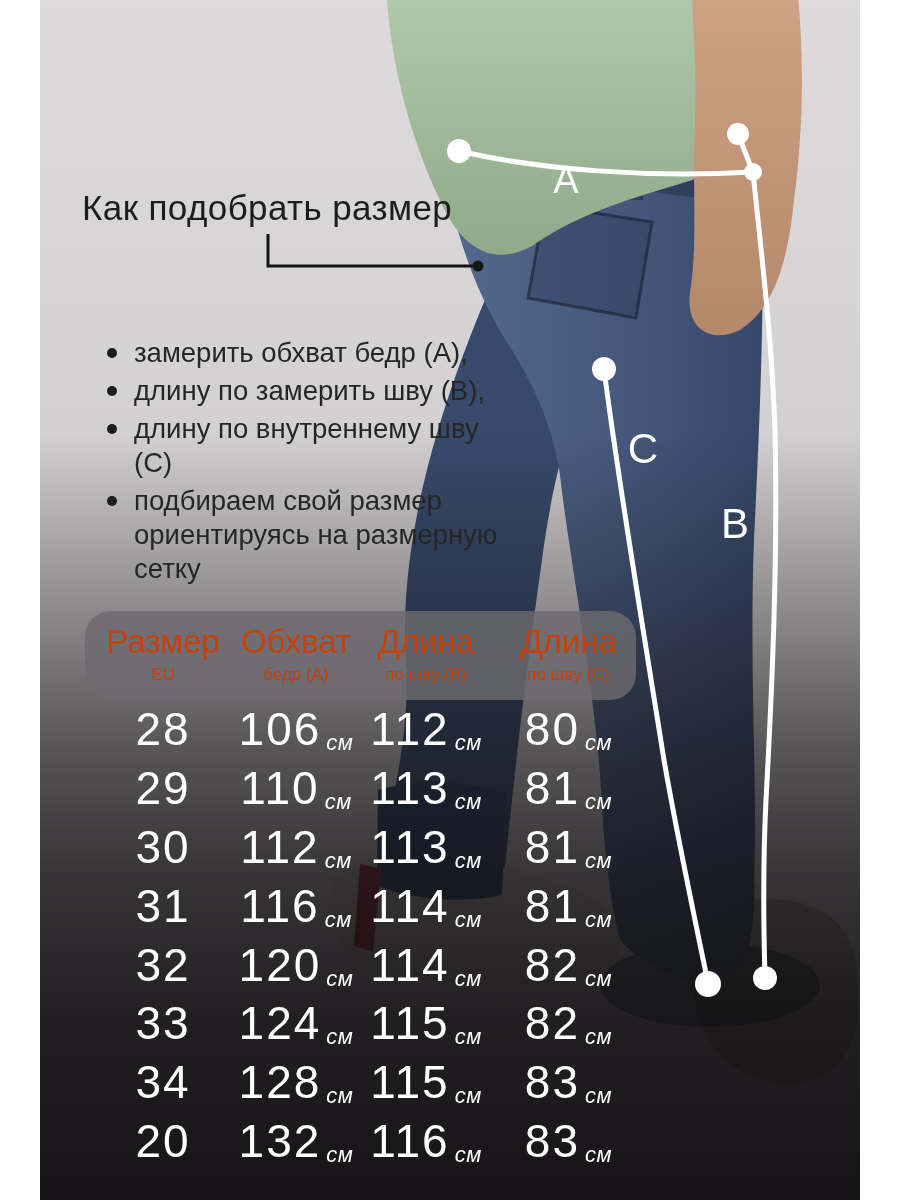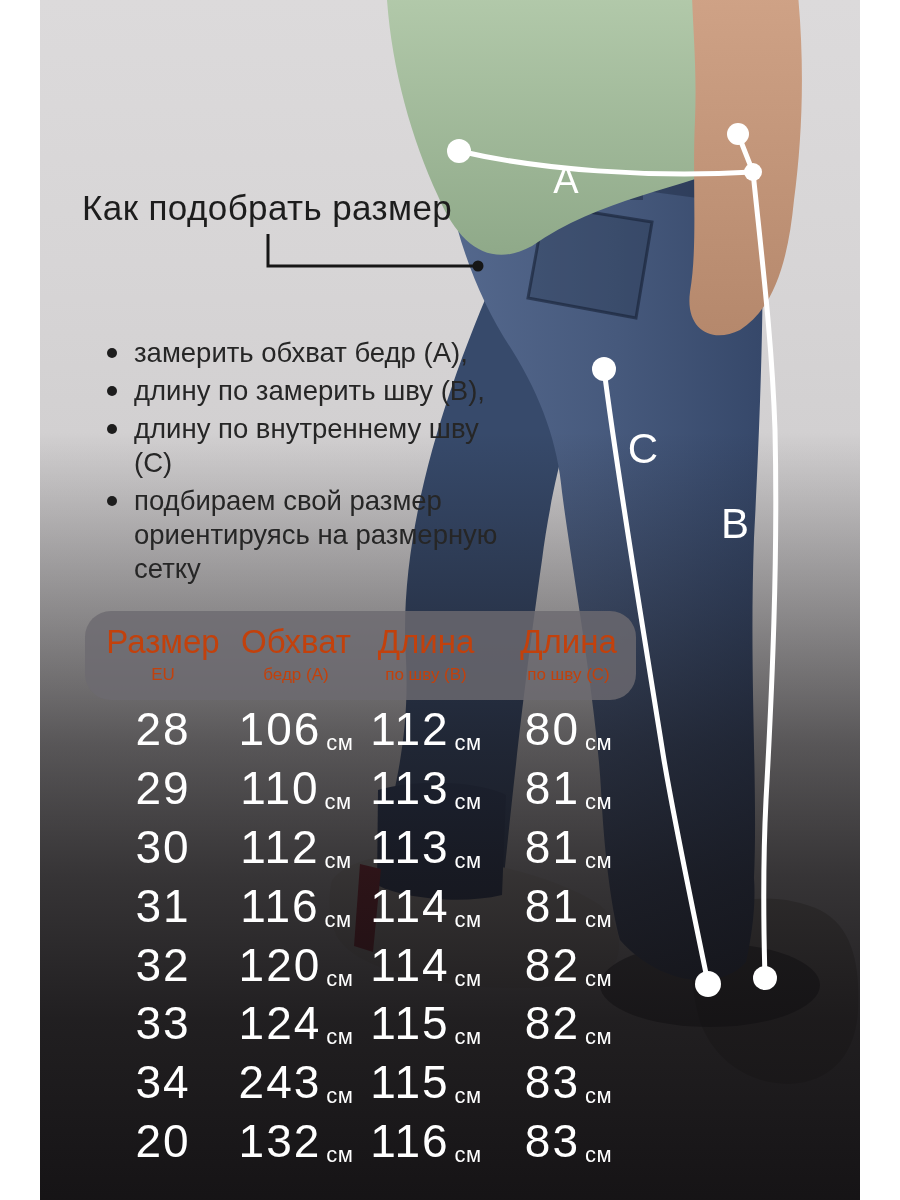--- a/index.html
+++ b/index.html
@@ -26,21 +26,21 @@
   .thead{position:absolute;left:85px;top:611px;width:551px;height:89px;border-radius:26px;
          background:rgba(109,106,112,0.82);display:grid;grid-template-columns:156px 110px 150px 135px;}
   .hcell{display:flex;flex-direction:column;align-items:center;justify-content:center;color:#c2410c;}
   .h1{font-size:33px;line-height:36px;}
   .h2{font-size:17px;line-height:27px;margin-top:1px;}
 
   .tbody{position:absolute;left:85px;top:700px;width:551px;}
   .trow{display:grid;grid-template-columns:156px 110px 150px 135px;height:58.8px;align-items:center;}
   .tcell{display:flex;justify-content:center;align-items:flex-end;color:#fff;white-space:nowrap;}
   .num{font-size:46px;letter-spacing:2px;font-weight:400;}
-  .unit{font-size:22px;margin-left:5px;letter-spacing:0.5px;}
+  .unit{font-size:22px;margin-left:5px;letter-spacing:0.5px;font-style:italic;}
 </style>
 </head>
 <body>
 
 <div class="canvas">
 
   <div class="photo">
     <svg class="figure" viewBox="0 0 820 1200">
       <defs>
         <linearGradient id="denimG" x1="0" y1="0" x2="1" y2="0">
@@ -247,21 +247,21 @@
         <div class="tcell">
           <span class="num">82</span>
           <span class="unit">см</span>
         </div>
       </div>
       <div class="trow">
         <div class="tcell">
           <span class="num">34</span>
         </div>
         <div class="tcell">
-          <span class="num">243</span>
+          <span class="num">128</span>
           <span class="unit">см</span>
         </div>
         <div class="tcell">
           <span class="num">115</span>
           <span class="unit">см</span>
         </div>
         <div class="tcell">
           <span class="num">83</span>
           <span class="unit">см</span>
         </div>

